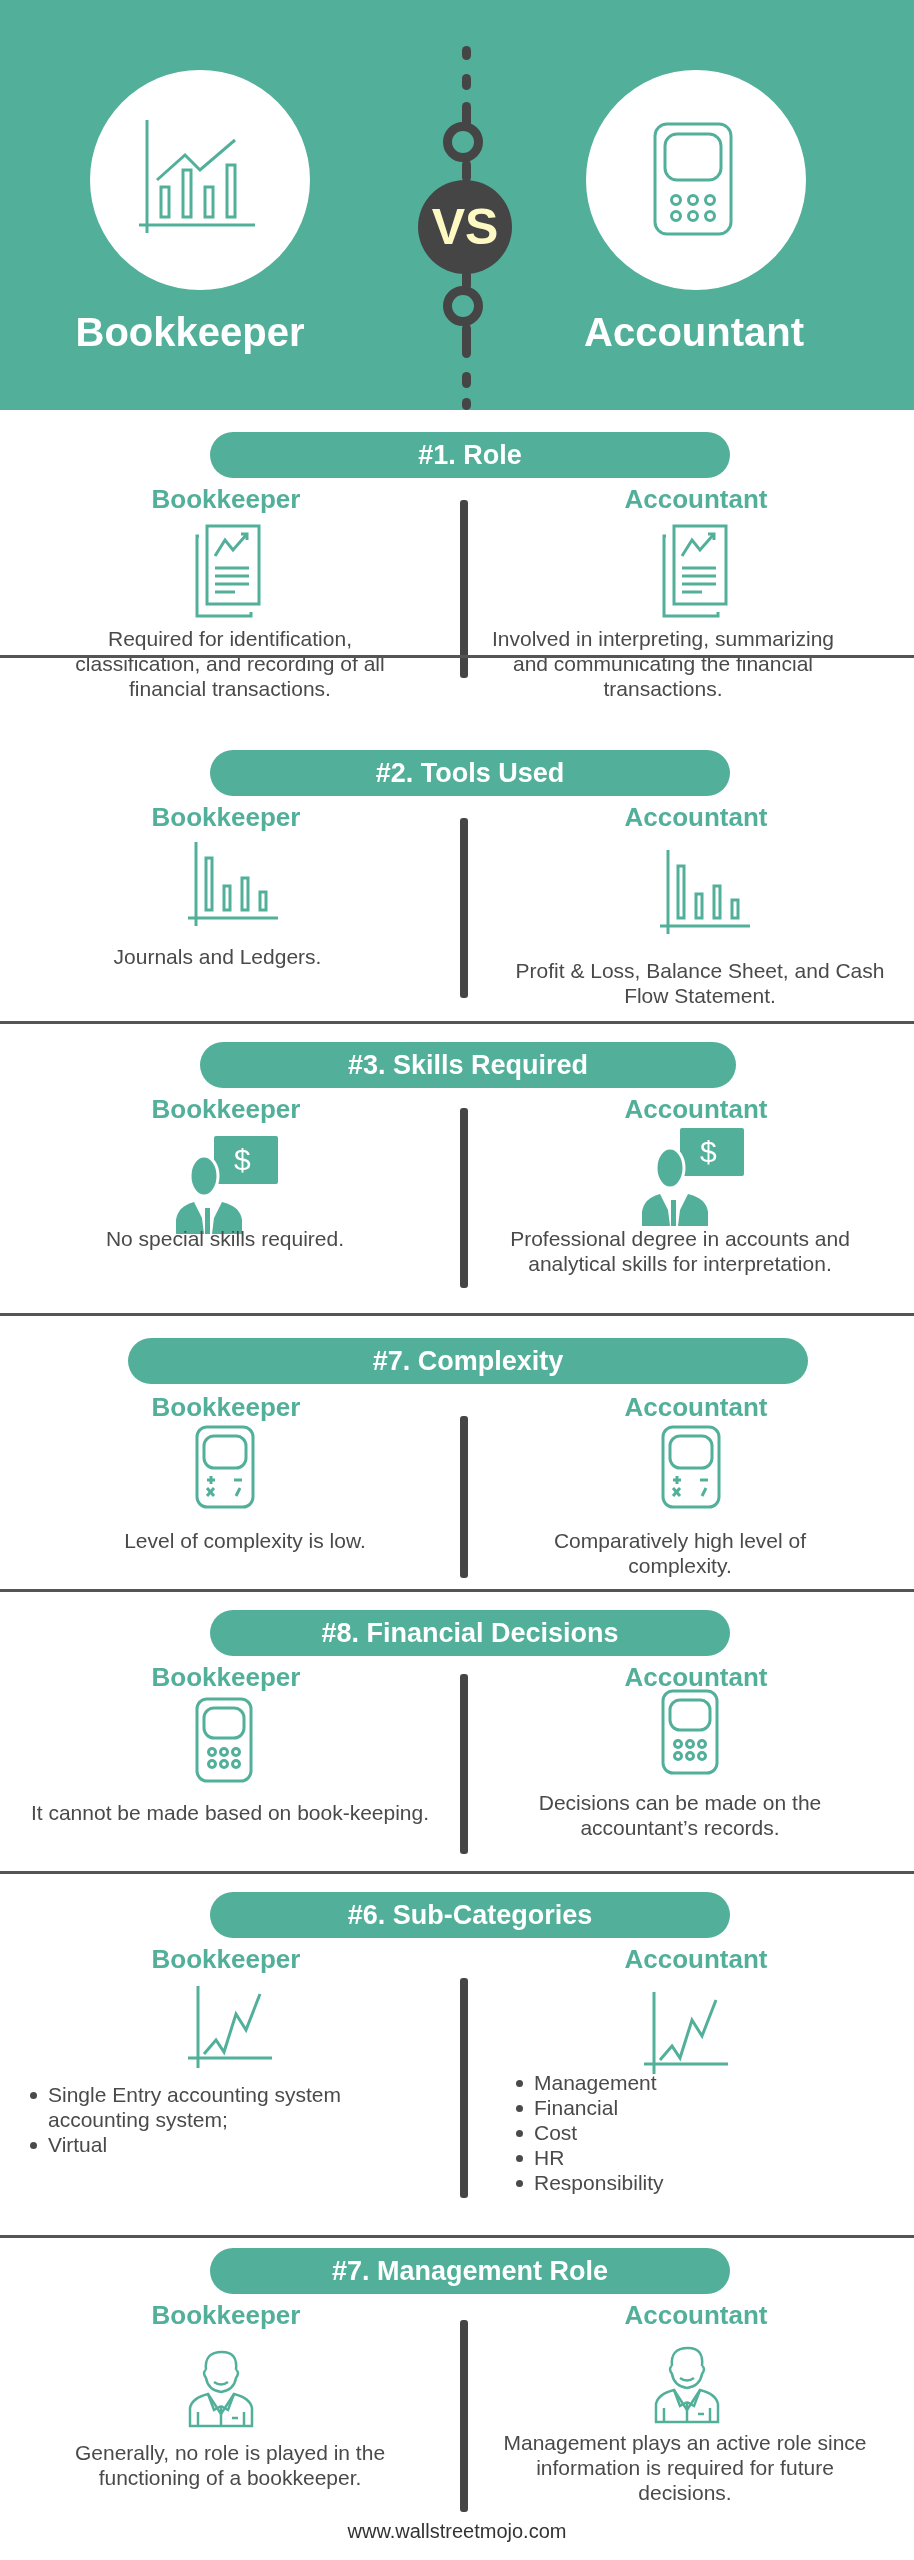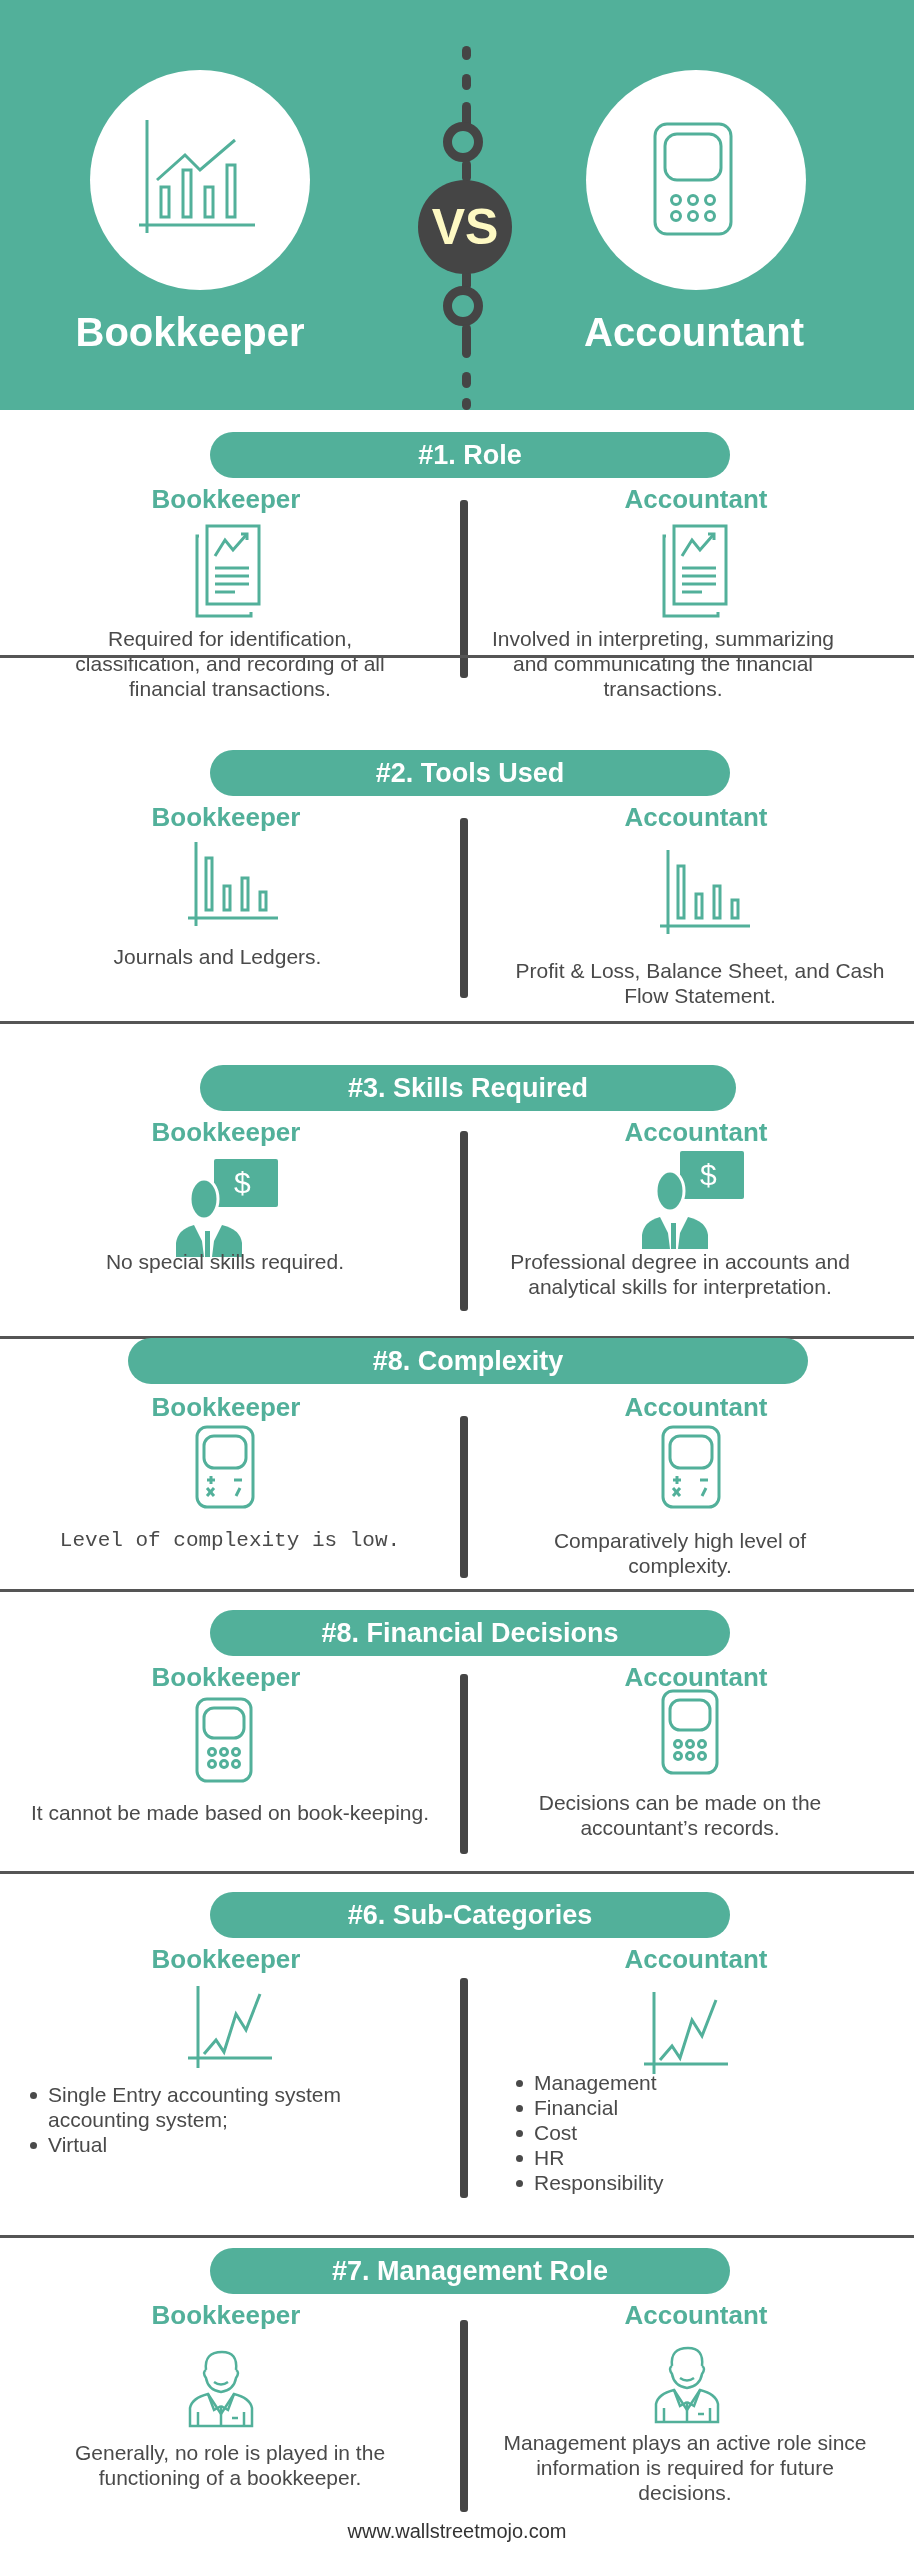--- a/index.html
+++ b/index.html
@@ -124,21 +124,21 @@
     <rect x="20" y="18" width="6" height="52"></rect>
       <rect x="38" y="46" width="6" height="24"></rect>
       <rect x="56" y="38" width="6" height="32"></rect>
       <rect x="74" y="52" width="6" height="18"></rect>
   </svg>
   <div class="desc left" style="top:212px;left:45px;width:345px;">Journals and Ledgers.</div>
   <div class="desc right" style="top:226px;left:510px;width:380px;">Profit &amp; Loss, Balance Sheet, and Cash Flow Statement.</div>
   <div class="section-divider"></div>
 </div>
 
-<div class="section" style="top:1024px;height:292px;margin-top:23px;">
+<div class="section" style="top:1024px;height:292px;">
   <div class="pill" style="left:200px;width:536px;top:18px;">#3. Skills Required</div>
   <div class="colhead left" style="top:70px;">Bookkeeper</div>
   <div class="colhead right" style="top:70px;">Accountant</div>
   <div class="mid-line" style="top:84px;height:180px;"></div>
   <svg class="icon" style="left:174px;top:112px;" width="104" height="100" viewBox="0 0 104 100" fill="#52B09A">
     <rect x="40" y="0" width="64" height="48" rx="2"></rect>
     <text x="60" y="34" font-size="30" font-family="Liberation Sans, sans-serif" fill="#fff">$</text>
     <ellipse cx="30" cy="40" rx="14" ry="20" stroke="#fff" stroke-width="3"></ellipse>
     <path d="M2 98 L2 84 Q4 70 20 66 L28 82 L30 98 Z"></path>
     <path d="M68 98 L68 84 Q66 70 48 66 L40 82 L38 98 Z"></path>
@@ -151,21 +151,21 @@
     <path d="M2 98 L2 84 Q4 70 20 66 L28 82 L30 98 Z"></path>
     <path d="M68 98 L68 84 Q66 70 48 66 L40 82 L38 98 Z"></path>
     <rect x="31" y="72" width="5" height="26"></rect>
   </svg>
   <div class="desc left" style="top:202px;left:45px;width:360px;">No special skills required.</div>
   <div class="desc right" style="top:202px;left:490px;width:380px;">Professional degree in accounts and analytical skills for interpretation.</div>
   <div class="section-divider"></div>
 </div>
 
 <div class="section" style="top:1316px;height:276px;">
-  <div class="pill" style="left:128px;width:680px;top:22px;">#8. Complexity</div>
+  <div class="pill" style="left:128px;width:680px;top:22px;">#7. Complexity</div>
   <div class="colhead left" style="top:76px;">Bookkeeper</div>
   <div class="colhead right" style="top:76px;">Accountant</div>
   <div class="mid-line" style="top:100px;height:162px;"></div>
   <svg class="icon" style="left:194px;top:108px;" width="62" height="86" viewBox="0 0 62 86" fill="none" stroke="#52B09A" stroke-width="3">
     <rect x="3" y="3" width="56" height="80" rx="10"></rect>
     <rect x="10" y="12" width="42" height="32" rx="10"></rect>
     <line x1="13" y1="56" x2="21" y2="56"></line>
       <line x1="17" y1="52" x2="17" y2="60"></line>
     <line x1="40" y1="56" x2="48" y2="56"></line>
     <line x1="13" y1="64" x2="20" y2="72"></line>
@@ -175,21 +175,21 @@
   <svg class="icon" style="left:660px;top:108px;" width="62" height="86" viewBox="0 0 62 86" fill="none" stroke="#52B09A" stroke-width="3">
     <rect x="3" y="3" width="56" height="80" rx="10"></rect>
     <rect x="10" y="12" width="42" height="32" rx="10"></rect>
     <line x1="13" y1="56" x2="21" y2="56"></line>
       <line x1="17" y1="52" x2="17" y2="60"></line>
     <line x1="40" y1="56" x2="48" y2="56"></line>
     <line x1="13" y1="64" x2="20" y2="72"></line>
       <line x1="20" y1="64" x2="13" y2="72"></line>
     <line x1="46" y1="64" x2="42" y2="72"></line>
   </svg>
-  <div class="desc left" style="top:212px;left:45px;width:370px;font-family:Liberation Mono, monospace;">Level of complexity is low.</div>
+  <div class="desc left" style="top:212px;left:60px;width:370px;">Level of complexity is low.</div>
   <div class="desc right" style="top:212px;left:510px;width:340px;">Comparatively high level of complexity.</div>
   <div class="section-divider"></div>
 </div>
 
 <div class="section" style="top:1592px;height:282px;">
   <div class="pill" style="left:210px;width:520px;top:18px;">#8. Financial Decisions</div>
   <div class="colhead left" style="top:70px;">Bookkeeper</div>
   <div class="colhead right" style="top:70px;">Accountant</div>
   <div class="mid-line" style="top:82px;height:180px;"></div>
   <svg class="icon" style="left:194px;top:104px;" width="60" height="88" viewBox="0 0 60 88" fill="none" stroke="#52B09A" stroke-width="3">

